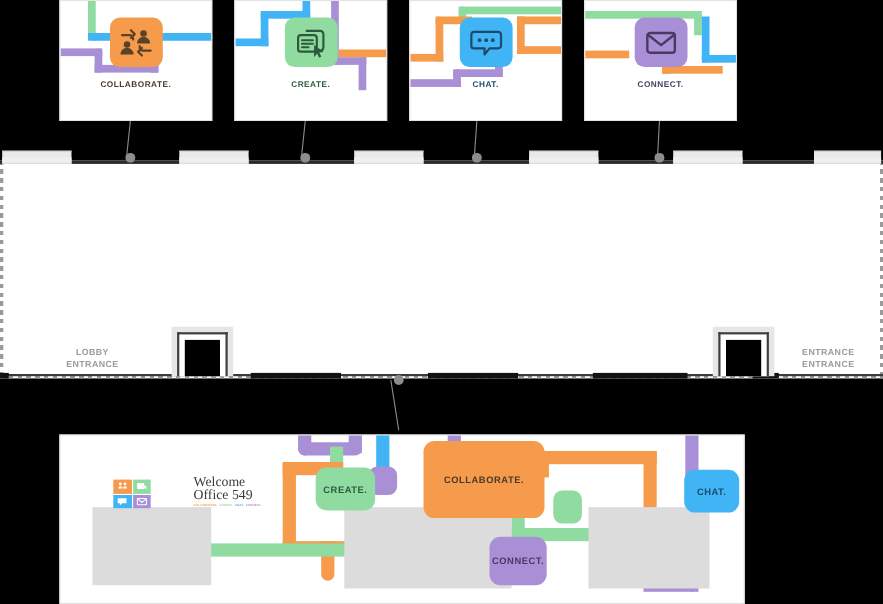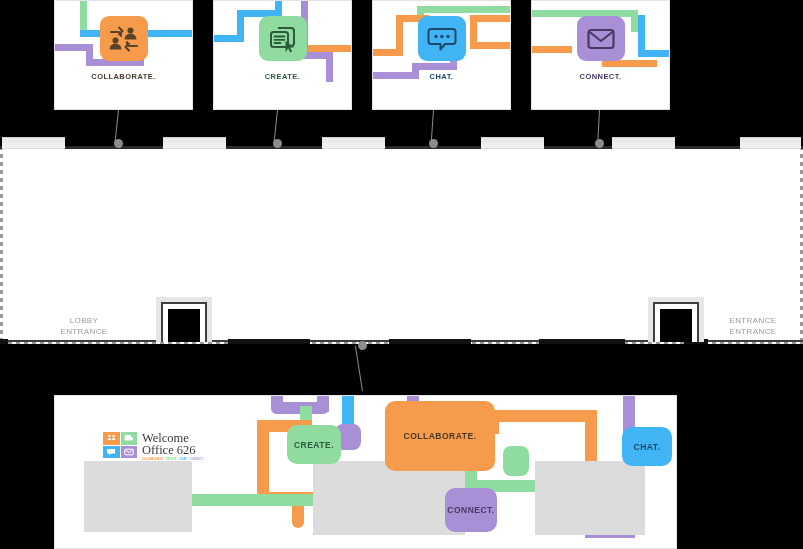--- a/index.html
+++ b/index.html
@@ -81,21 +81,21 @@
   }
   .door .frame {
     position:absolute; left:5px; right:5px; top:5px; bottom:0;
     border:2px solid #3d3d3d; border-bottom:none; background:#fff;
   }
   .door .mouth {
     position:absolute; left:12px; right:12px; top:12px; bottom:0; background:#000;
   }
   .entlabel {
     position:absolute;
-    font-size:8px; font-weight:normal; color:#9a9a9a;
+    font-size:8px; font-weight:bold; color:#9a9a9a;
     line-height:11px; text-align:center; letter-spacing:0.4px;
   }
 
   
   .leader { position:absolute; z-index:20; }
   .leader .stem {
     position:absolute; left:50%; top:0; width:1px; height:100%;
     background:#8d8d8d;
   }
   .leader .head {
@@ -109,21 +109,21 @@
   .deskbox { position:absolute; background:#dcdcdc; z-index:3; }
   .bubble {
     position:absolute;
     border-radius:10px;
     display:flex; align-items:center; justify-content:center;
     font-size:8.5px; font-weight:bold; letter-spacing:0.5px;
     z-index:8; text-align:center;
   }
 
   
-  #logo { position:absolute; left:48px; top:36px; z-index:9; display:flex; align-items:flex-start; }
+  #logo { position:absolute; left:48px; top:36px; z-index:9; display:flex; align-items:flex-end;gap:34px; }
   #logo .grid {
     width:34px; height:26px;
     display:grid; grid-template-columns:1fr 1fr; grid-template-rows:1fr 1fr;
     gap:1px;
   }
   #logo .grid div {
     display:flex; align-items:center; justify-content:center;
     font-size:8px; color:#fff; line-height:1;
   }
   #logo .words { margin-left:5px; }
@@ -389,21 +389,21 @@
           </div>
           <div style="background:#A98FD6;">
             <svg width="10" height="8" viewBox="0 0 10 8">
                 <rect x="0.8" y="1.2" width="8.4" height="5.6" rx="0.6" fill="none" stroke="#fff" stroke-width="1"></rect>
                 <path d="M1.2 1.8 L5 4.6 L8.8 1.8" fill="none" stroke="#fff" stroke-width="1"></path>
               </svg>
           </div>
         </div>
         <div class="words">
           <div class="w1">Welcome</div>
-          <div class="w2">Office 626</div>
+          <div class="w2">Office 549</div>
           <div class="tag">
             <span style="color:#F59B4B;">COLLABORATE.</span>
             <span style="color:#8FDBA0;">CREATE.</span>
             <span style="color:#40B4F4;">CHAT.</span>
             <span style="color:#A98FD6;">CONNECT.</span>
           </div>
         </div>
       </div>
 
     </div>

